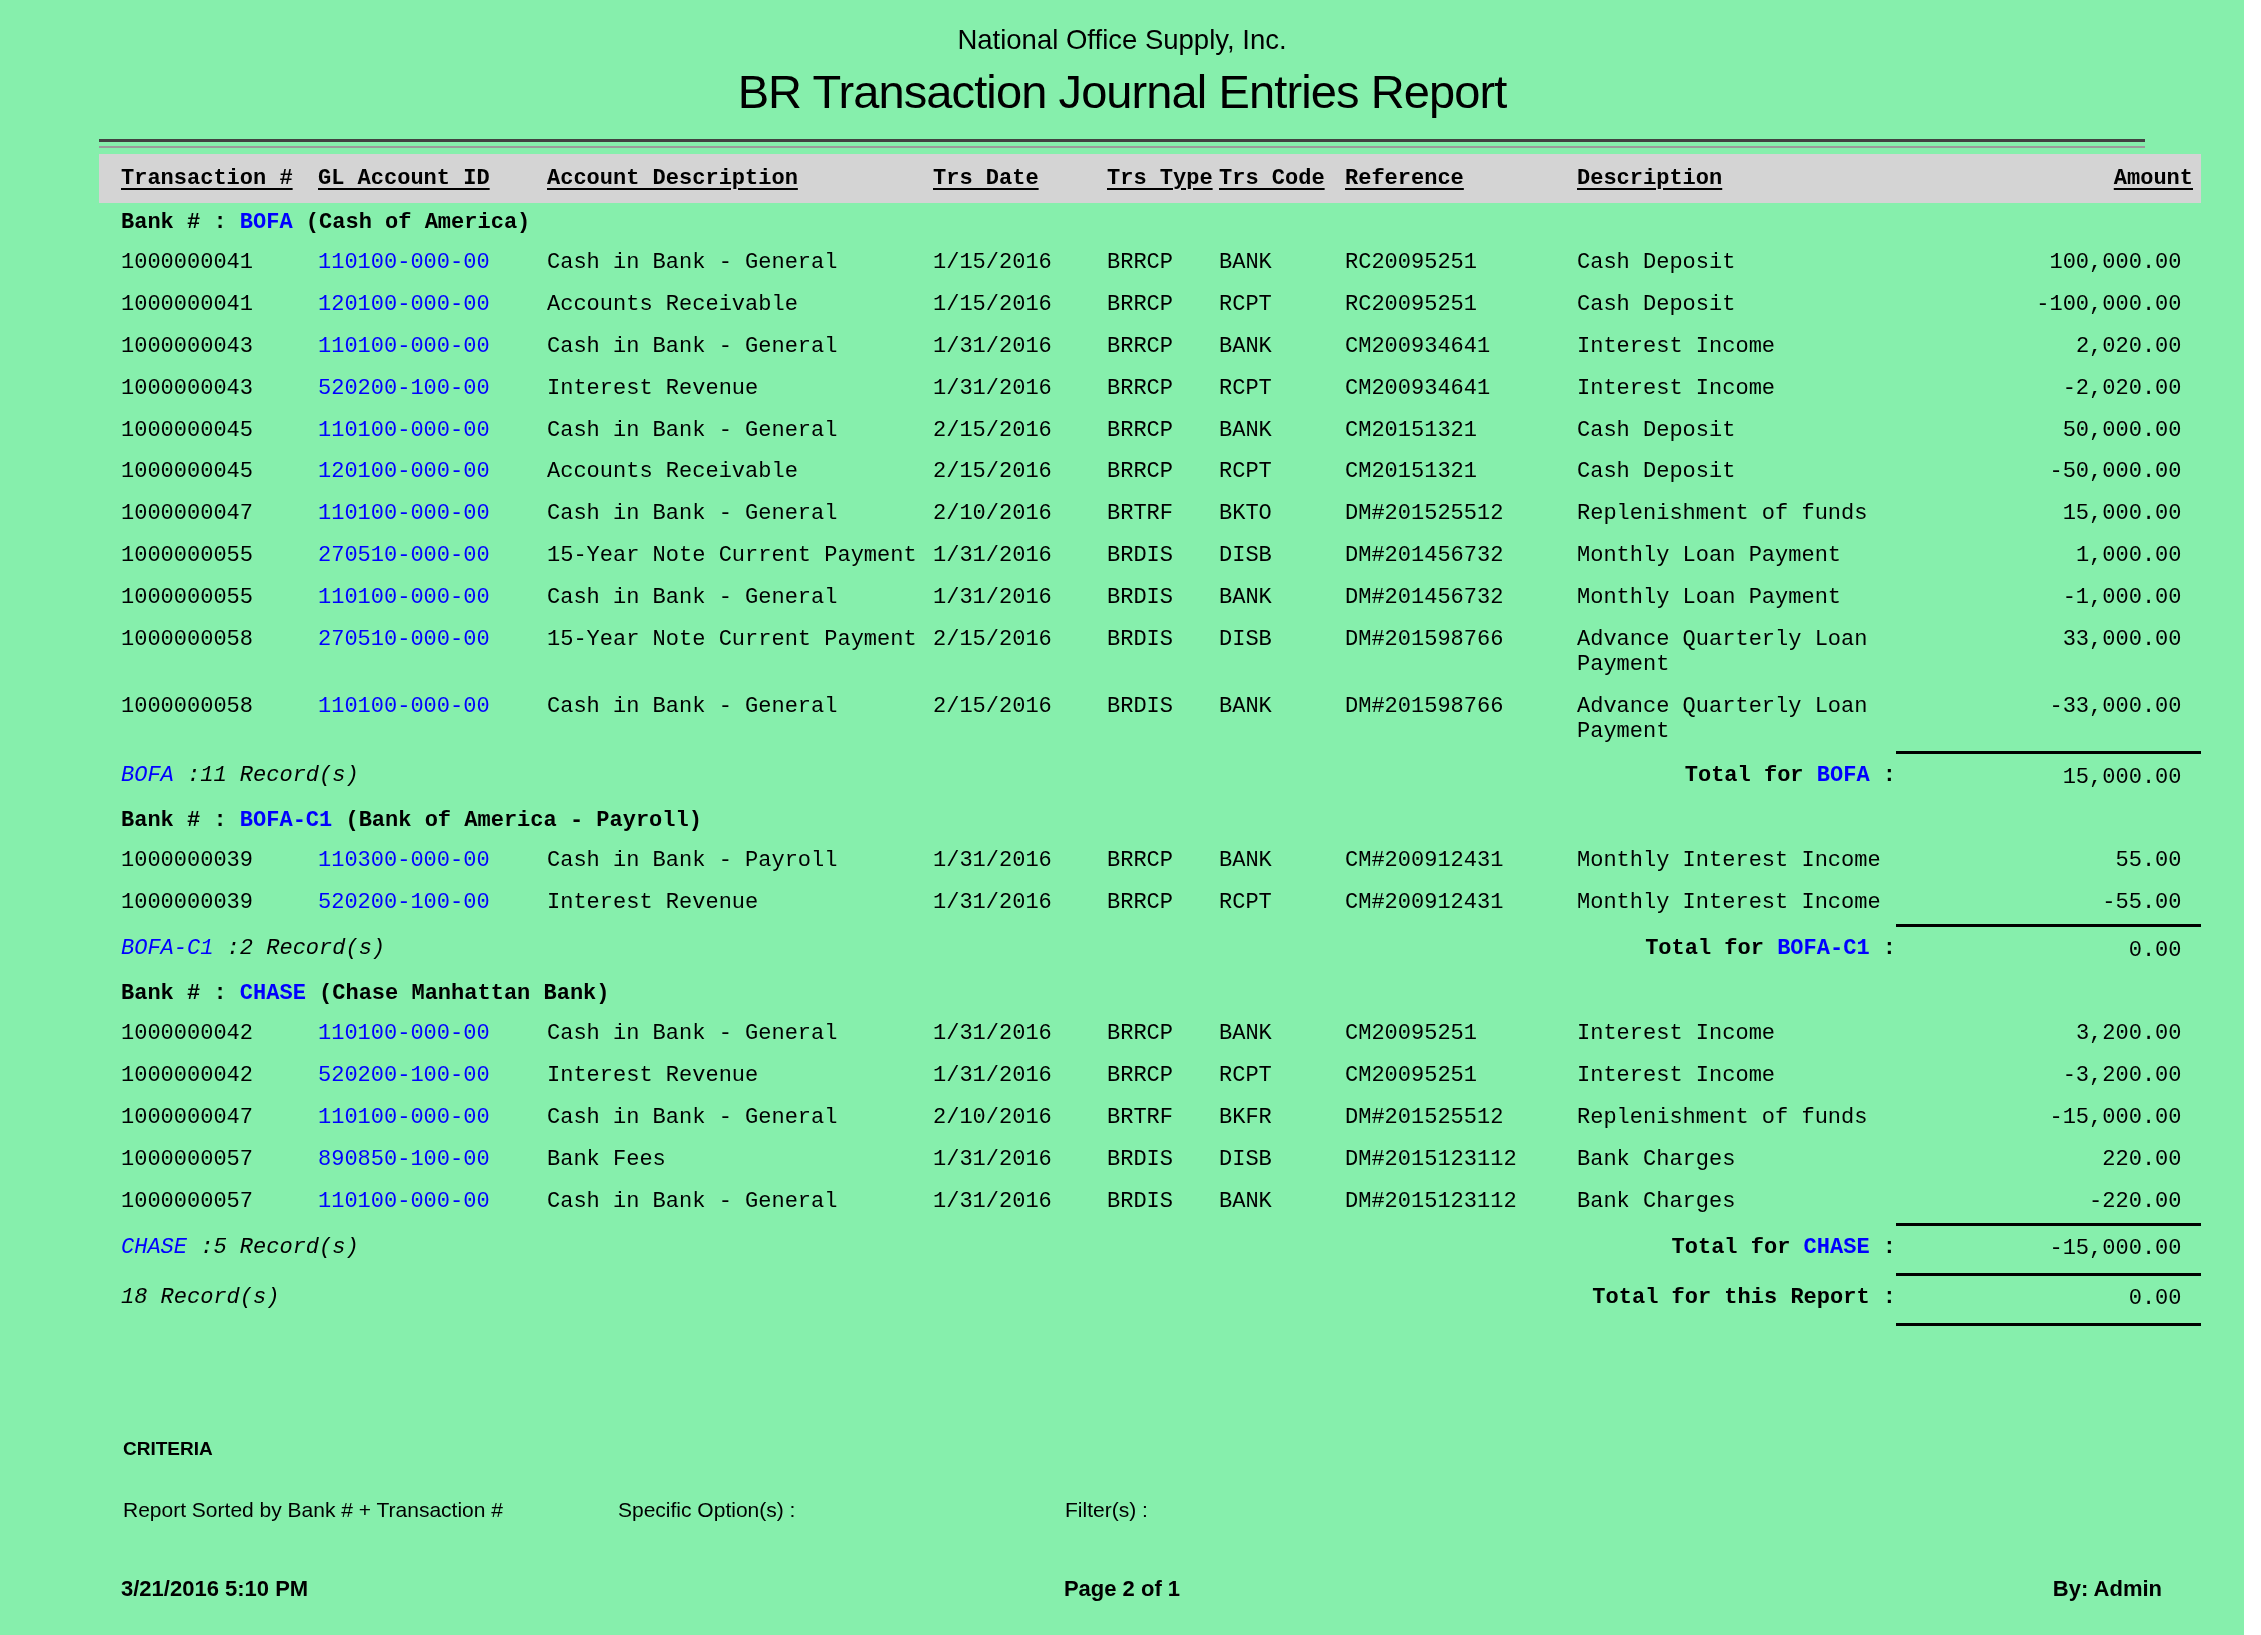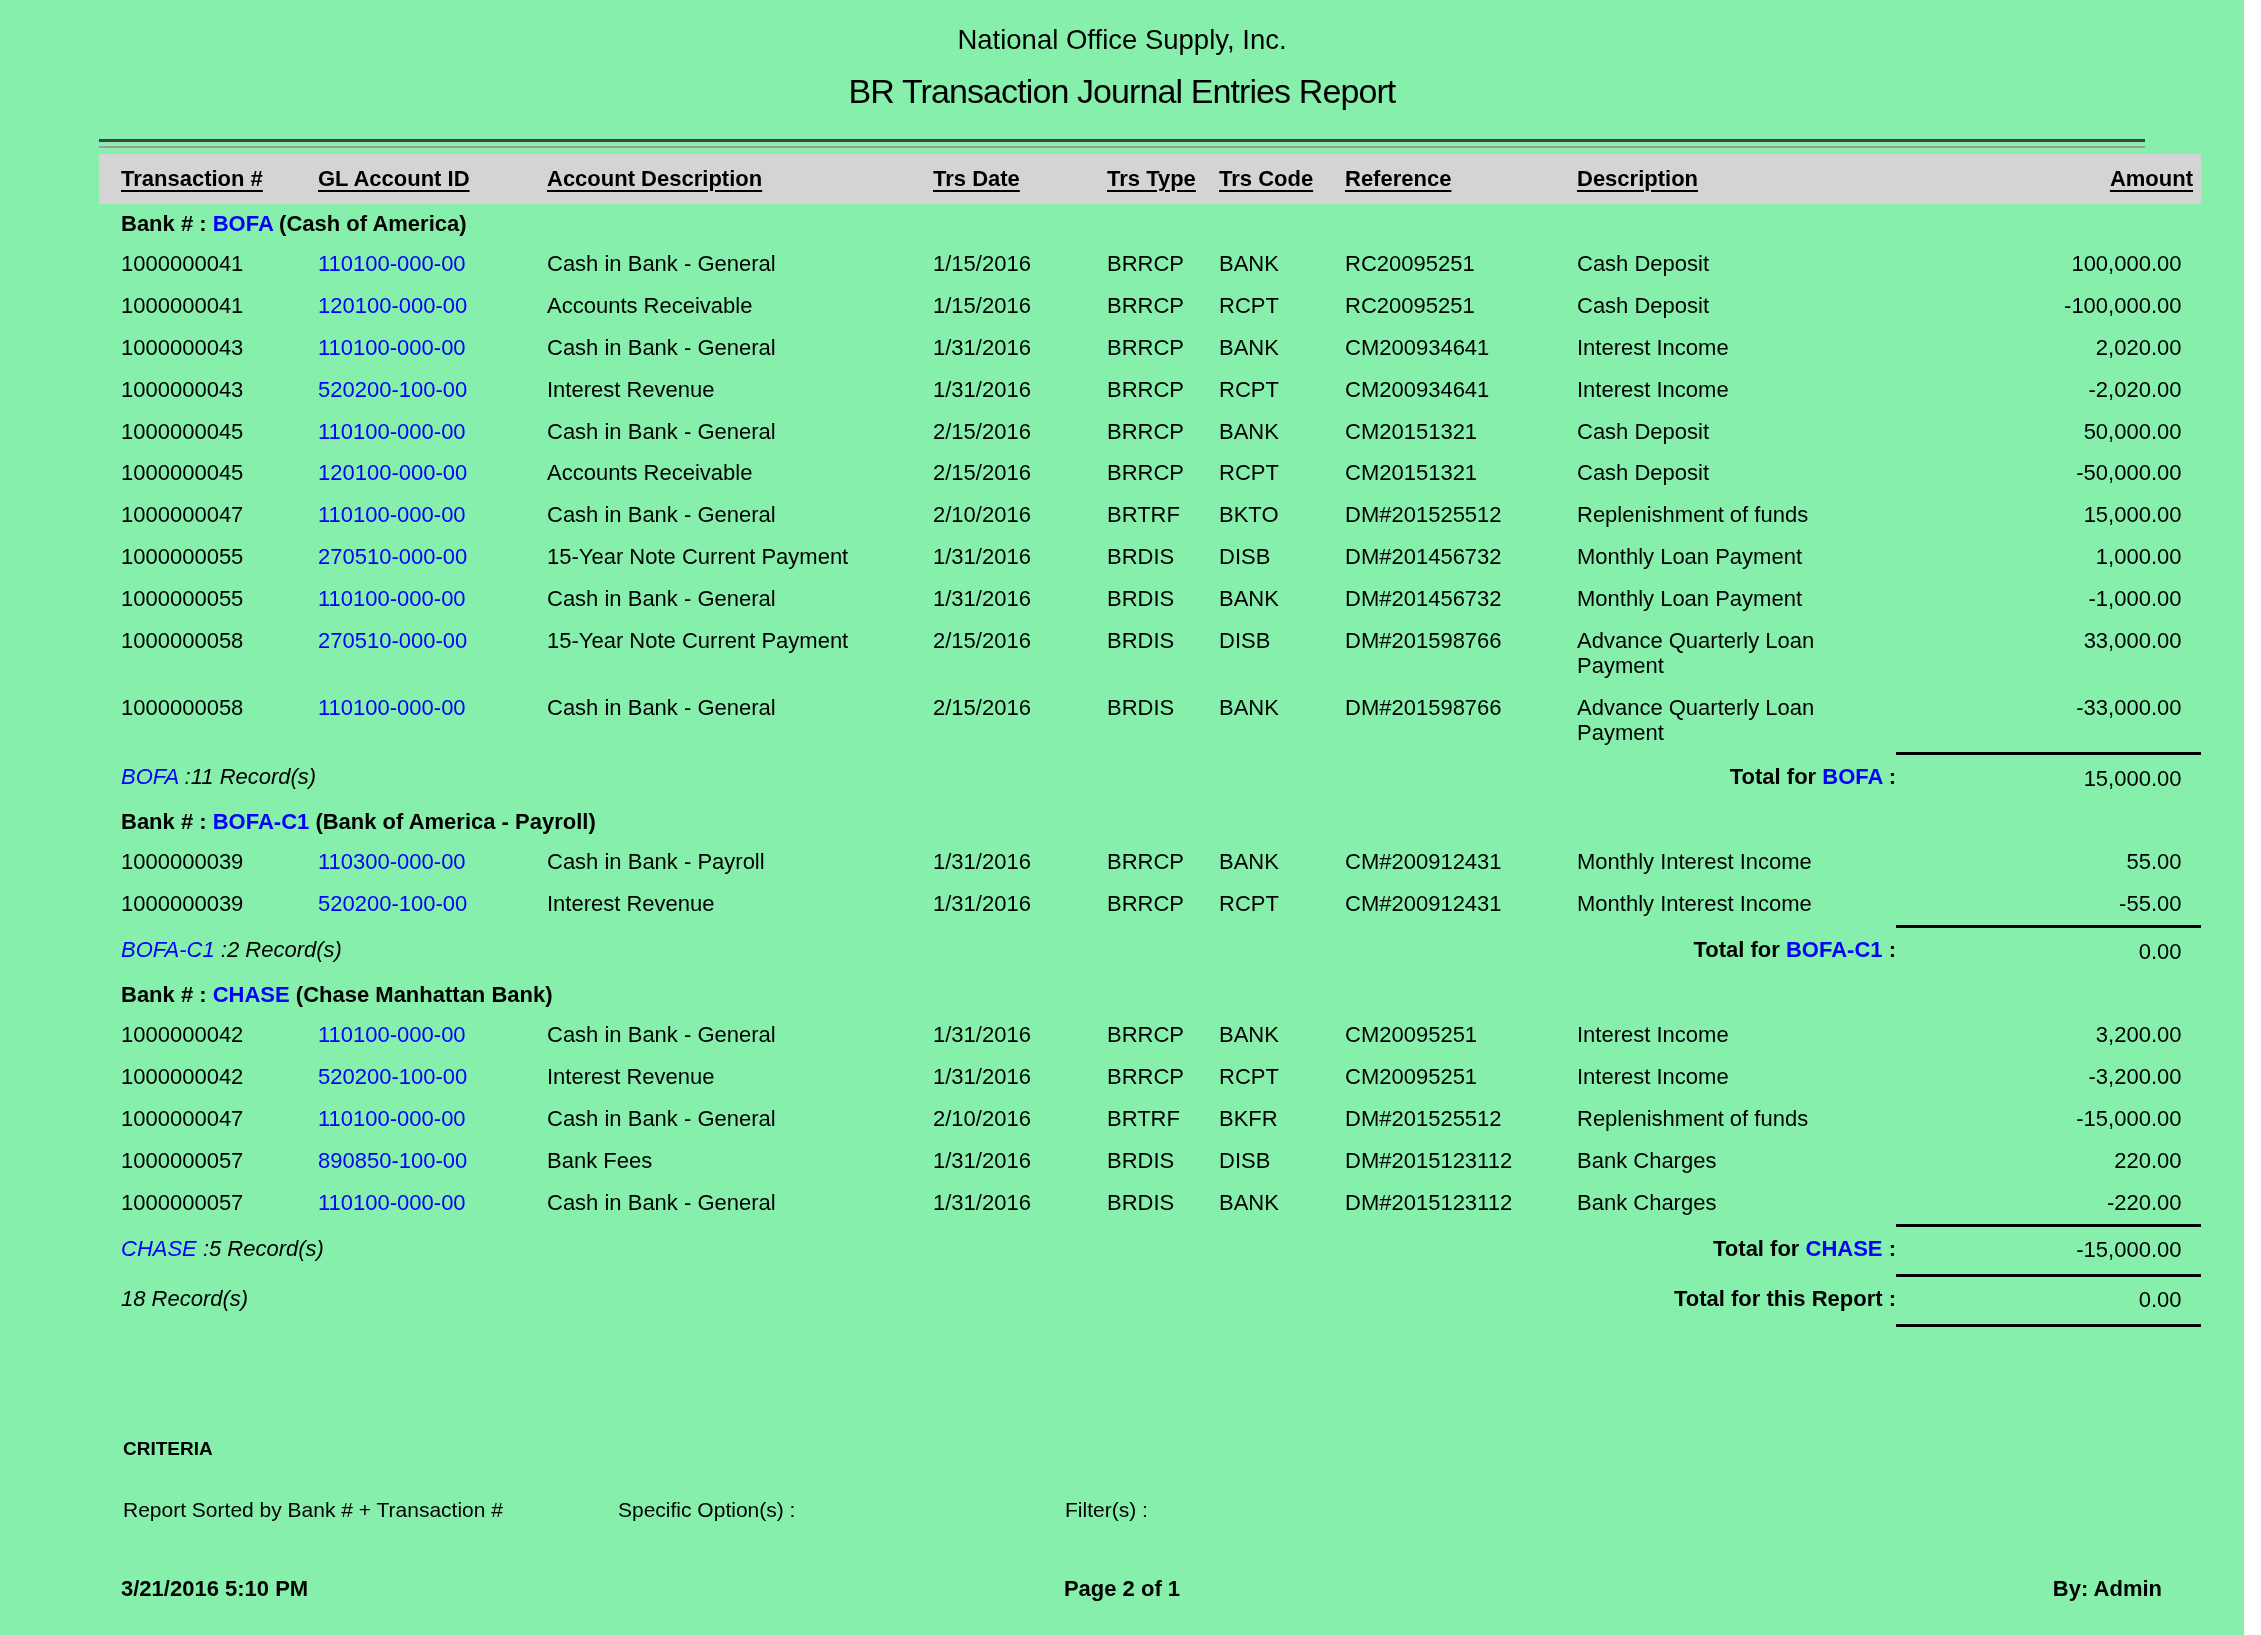--- a/index.html
+++ b/index.html
@@ -6,30 +6,31 @@
   .page{
     position:relative;
     width:2244px;height:1636px;
     background:#86efac;color:#000;
     font-family:"Liberation Sans", sans-serif;
     overflow:hidden;
   }
   
   .rpt-header{text-align:center;padding-top:23px;}
   .company{font-size:27.5px;line-height:34px;letter-spacing:0;}
-  .title{font-size:34px;line-height:55px;margin-top:7px;letter-spacing:-0.9px;}
+  .title{font-size:47px;line-height:55px;margin-top:7px;letter-spacing:-0.9px;}
   
   .rule-double{margin:19.5px 99px 0 99px;}
   .rule-double .r1{border-top:3.5px solid #414141;}
   .rule-double .r2{border-top:2.7px solid #9b9b9b;margin-top:4.4px;}
   
   table.journal{
     border-collapse:collapse;table-layout:fixed;
     width:2101px;margin:6.2px 0 0 99px;
     font-size:22px;
+    font-family:Liberation Mono, monospace;
   }
   thead th{
     background:#d4d4d4;
     font-weight:bold;text-align:left;
     text-decoration:underline;
     text-decoration-thickness:1.8px;
     text-underline-offset:4.4px;
     padding:11.5px 0 12.4px 0;
     white-space:nowrap;
   }

